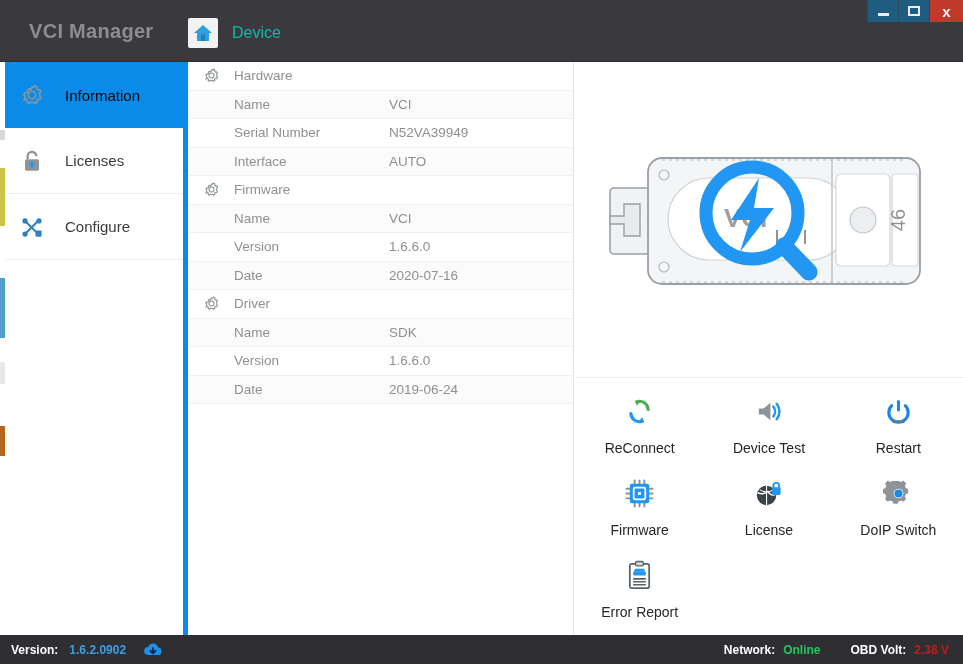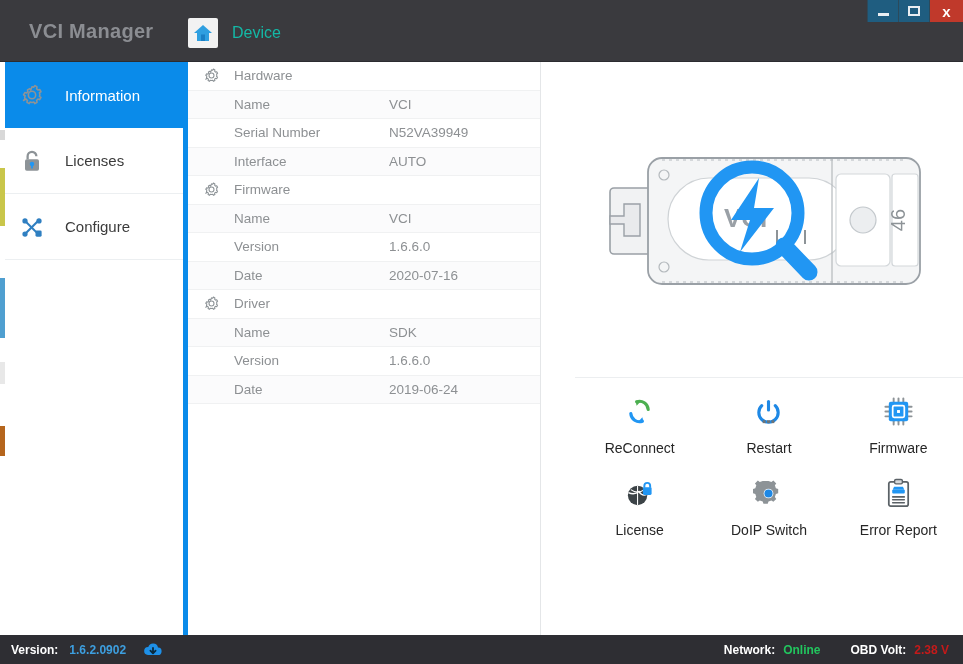--- a/index.html
+++ b/index.html
@@ -90,31 +90,31 @@
     border-bottom: none;
   }
   .side-ico {
     width: 42px; min-width: 42px; height: 42px;
     display: flex; align-items: center; justify-content: center;
   }
   .side-label {
     font-size: 15px; color: #3b3b3b;
     margin-left: 12px;
   }
-  .side-item.active .side-label { color: #ffffff; }
+  .side-item.active .side-label { color: #000000; }
   .sidebar-rail {
     position: absolute; left: 183px; top: 62px;
     width: 5px; height: 573px;
     background: #0a8bea;
   }
 
   
   .info-panel {
     position: absolute; left: 188px; top: 62px;
-    width: 353px; height: 573px;
+    width: 386px; height: 573px;
     background: #ffffff;
     border-right: 1px solid #e4e6e8;
   }
   .info-row {
     display: flex; align-items: center;
     height: 28.5px;
     border-bottom: 1px solid #f0f1f2;
     font-size: 13.5px;
   }
   .info-row.group { }
@@ -388,20 +388,30 @@
         <div class="action">
           <span class="action-ico">
             <svg width="31" height="31" viewBox="0 0 32 32">
               <path d="M7 18 a9 9 0 0 0 12 8" fill="none" stroke="#2196f3" stroke-width="3.2" stroke-linecap="round"></path>
               <path d="M19 22 l1 5 -5.2 -.6 z" fill="#2196f3"></path>
               <path d="M25 14 a9 9 0 0 0 -12 -8" fill="none" stroke="#4caf50" stroke-width="3.2" stroke-linecap="round"></path>
               <path d="M13 10 l-1 -5 5.2 .6 z" fill="#4caf50"></path>
             </svg>
           </span>
           <span class="action-label">ReConnect</span>
+        </div>
+        <div class="action">
+          <span class="action-ico">
+            <svg width="31" height="31" viewBox="0 0 32 32">
+              <path d="M6 13 h5 l7 -6 v18 l-7 -6 h-5 z" fill="#8d9397"></path>
+              <path d="M21 11 a8 8 0 0 1 0 10" fill="none" stroke="#2196f3" stroke-width="2.6" stroke-linecap="round"></path>
+              <path d="M24.5 8 a13 13 0 0 1 0 16" fill="none" stroke="#2196f3" stroke-width="2.6" stroke-linecap="round"></path>
+            </svg>
+          </span>
+          <span class="action-label">Device Test</span>
         </div>
         <div class="action">
           <span class="action-ico">
             <svg width="31" height="31" viewBox="0 0 32 32">
               <path d="M9 10 a10 10 0 1 0 14 0" fill="none" stroke="#1e88e5" stroke-width="3.2" stroke-linecap="round"></path>
               <rect x="14.4" y="4" width="3.2" height="12" rx="1.6" fill="#1e88e5"></rect>
               <g fill="#6d7478">
                 <rect x="10" y="25" width="3" height="3"></rect>
                 <rect x="14.5" y="25" width="3" height="3"></rect>
                 <rect x="19" y="25" width="3" height="3"></rect>

